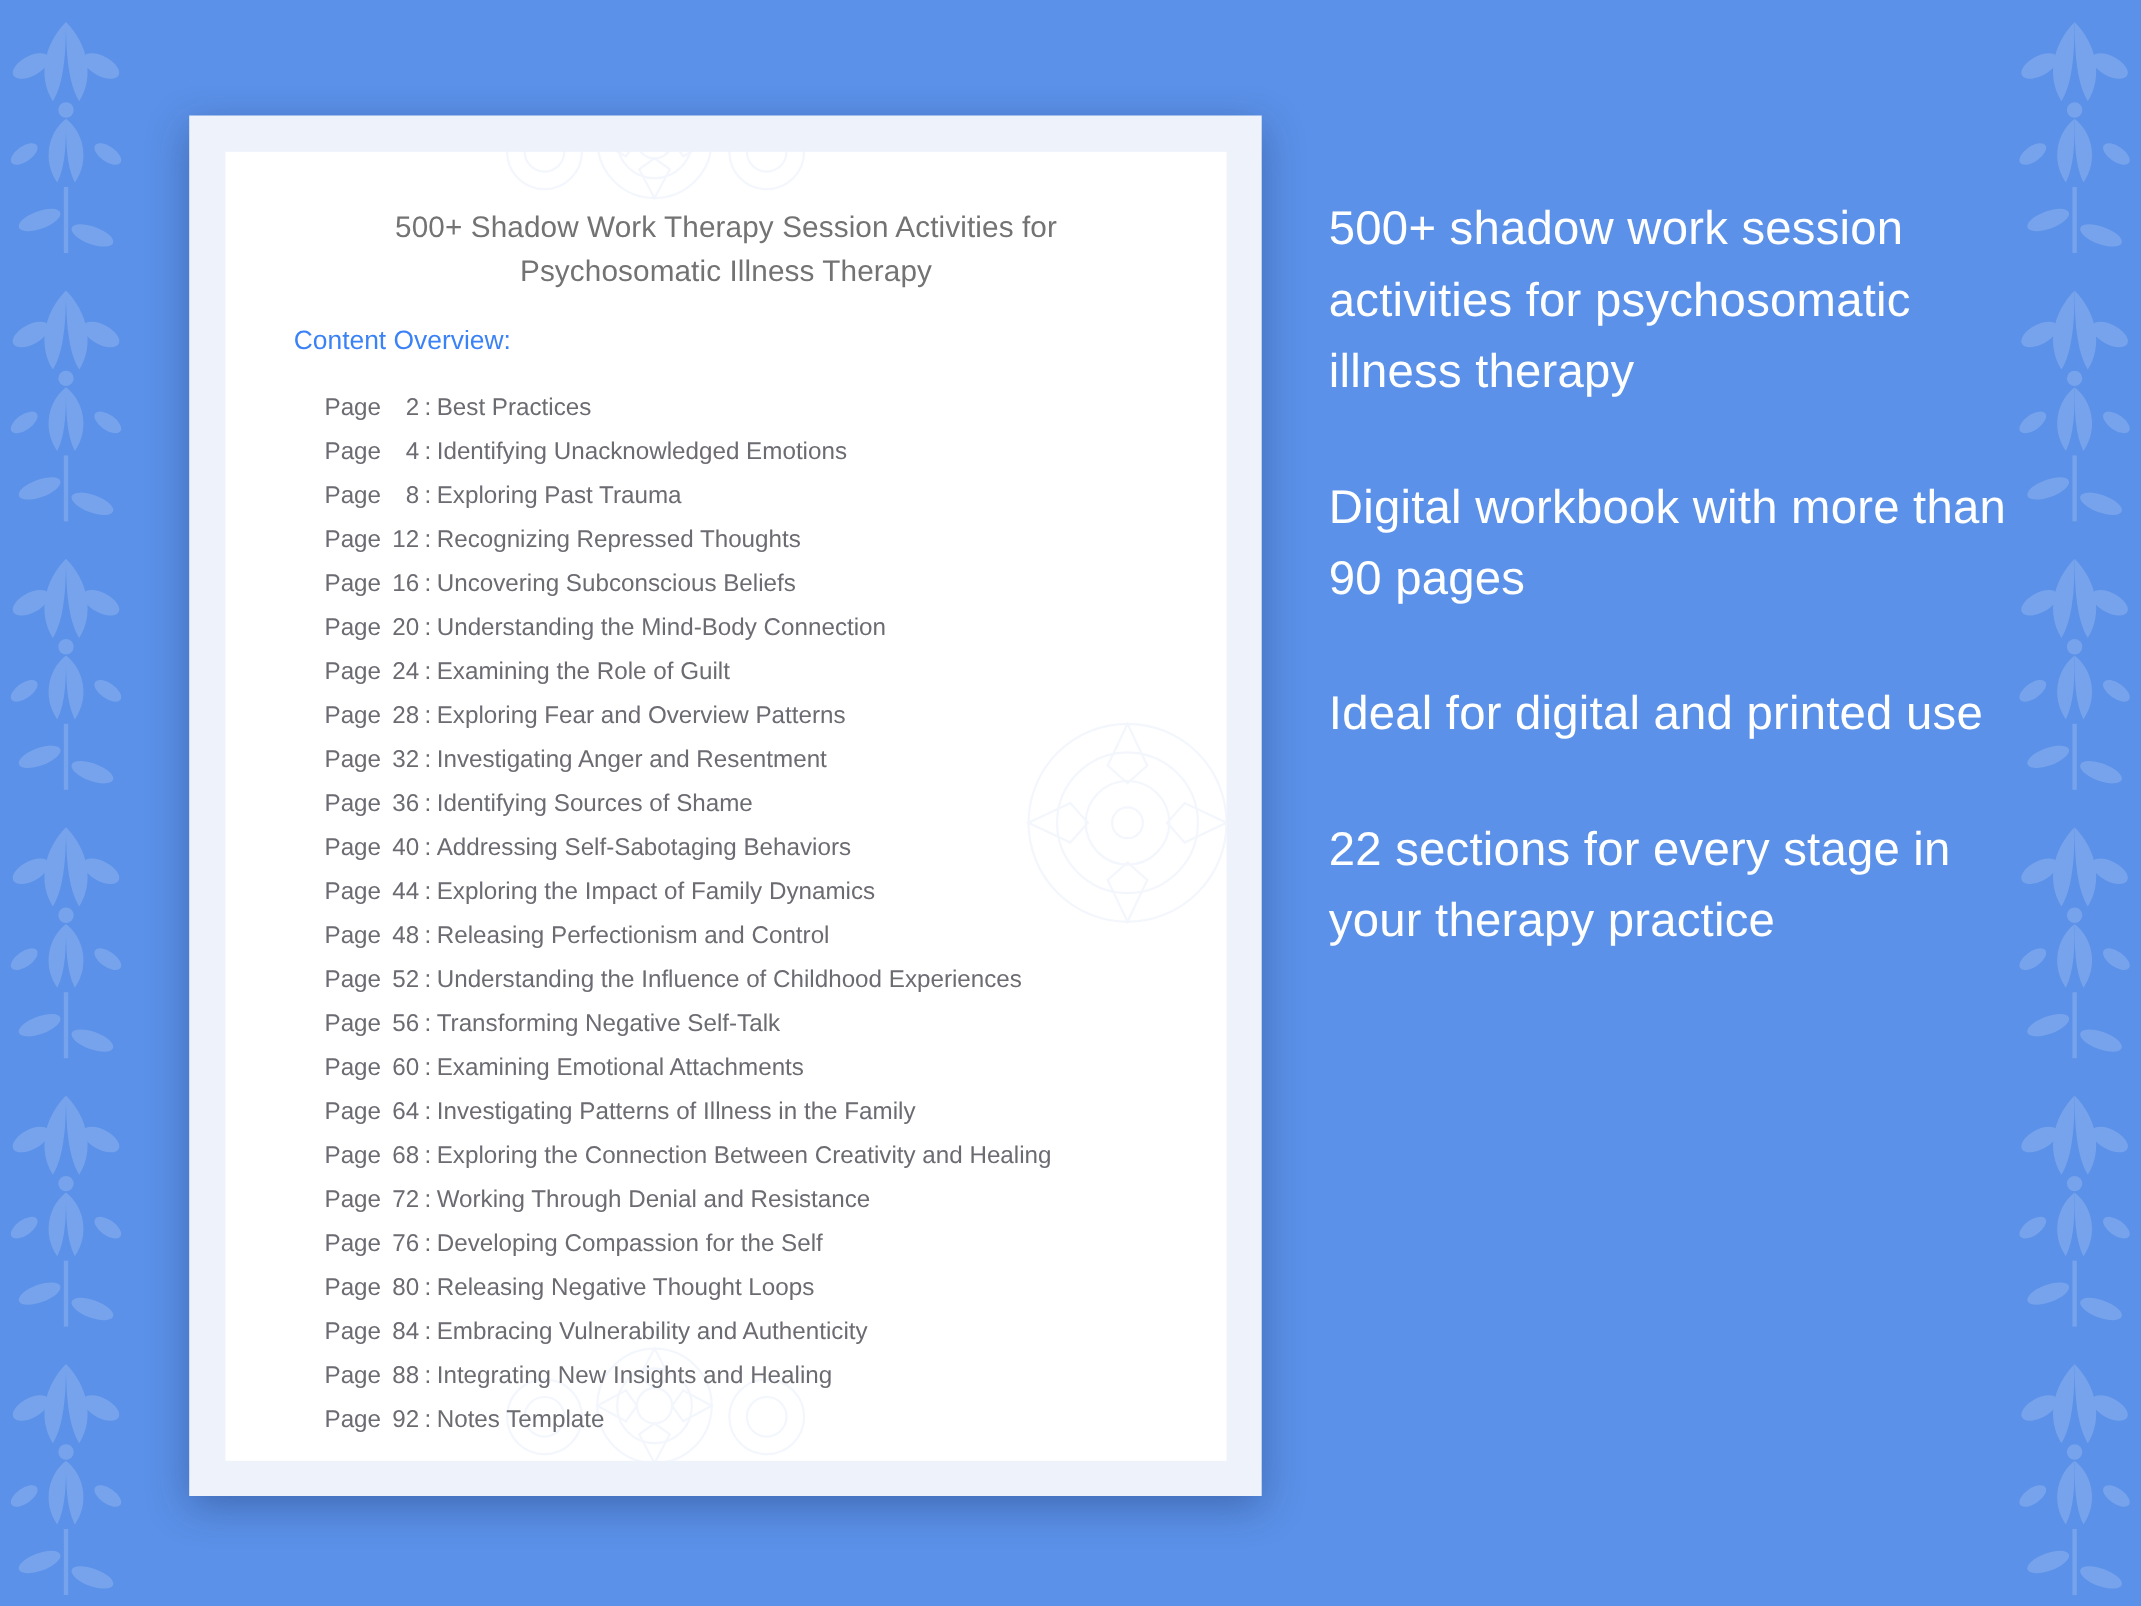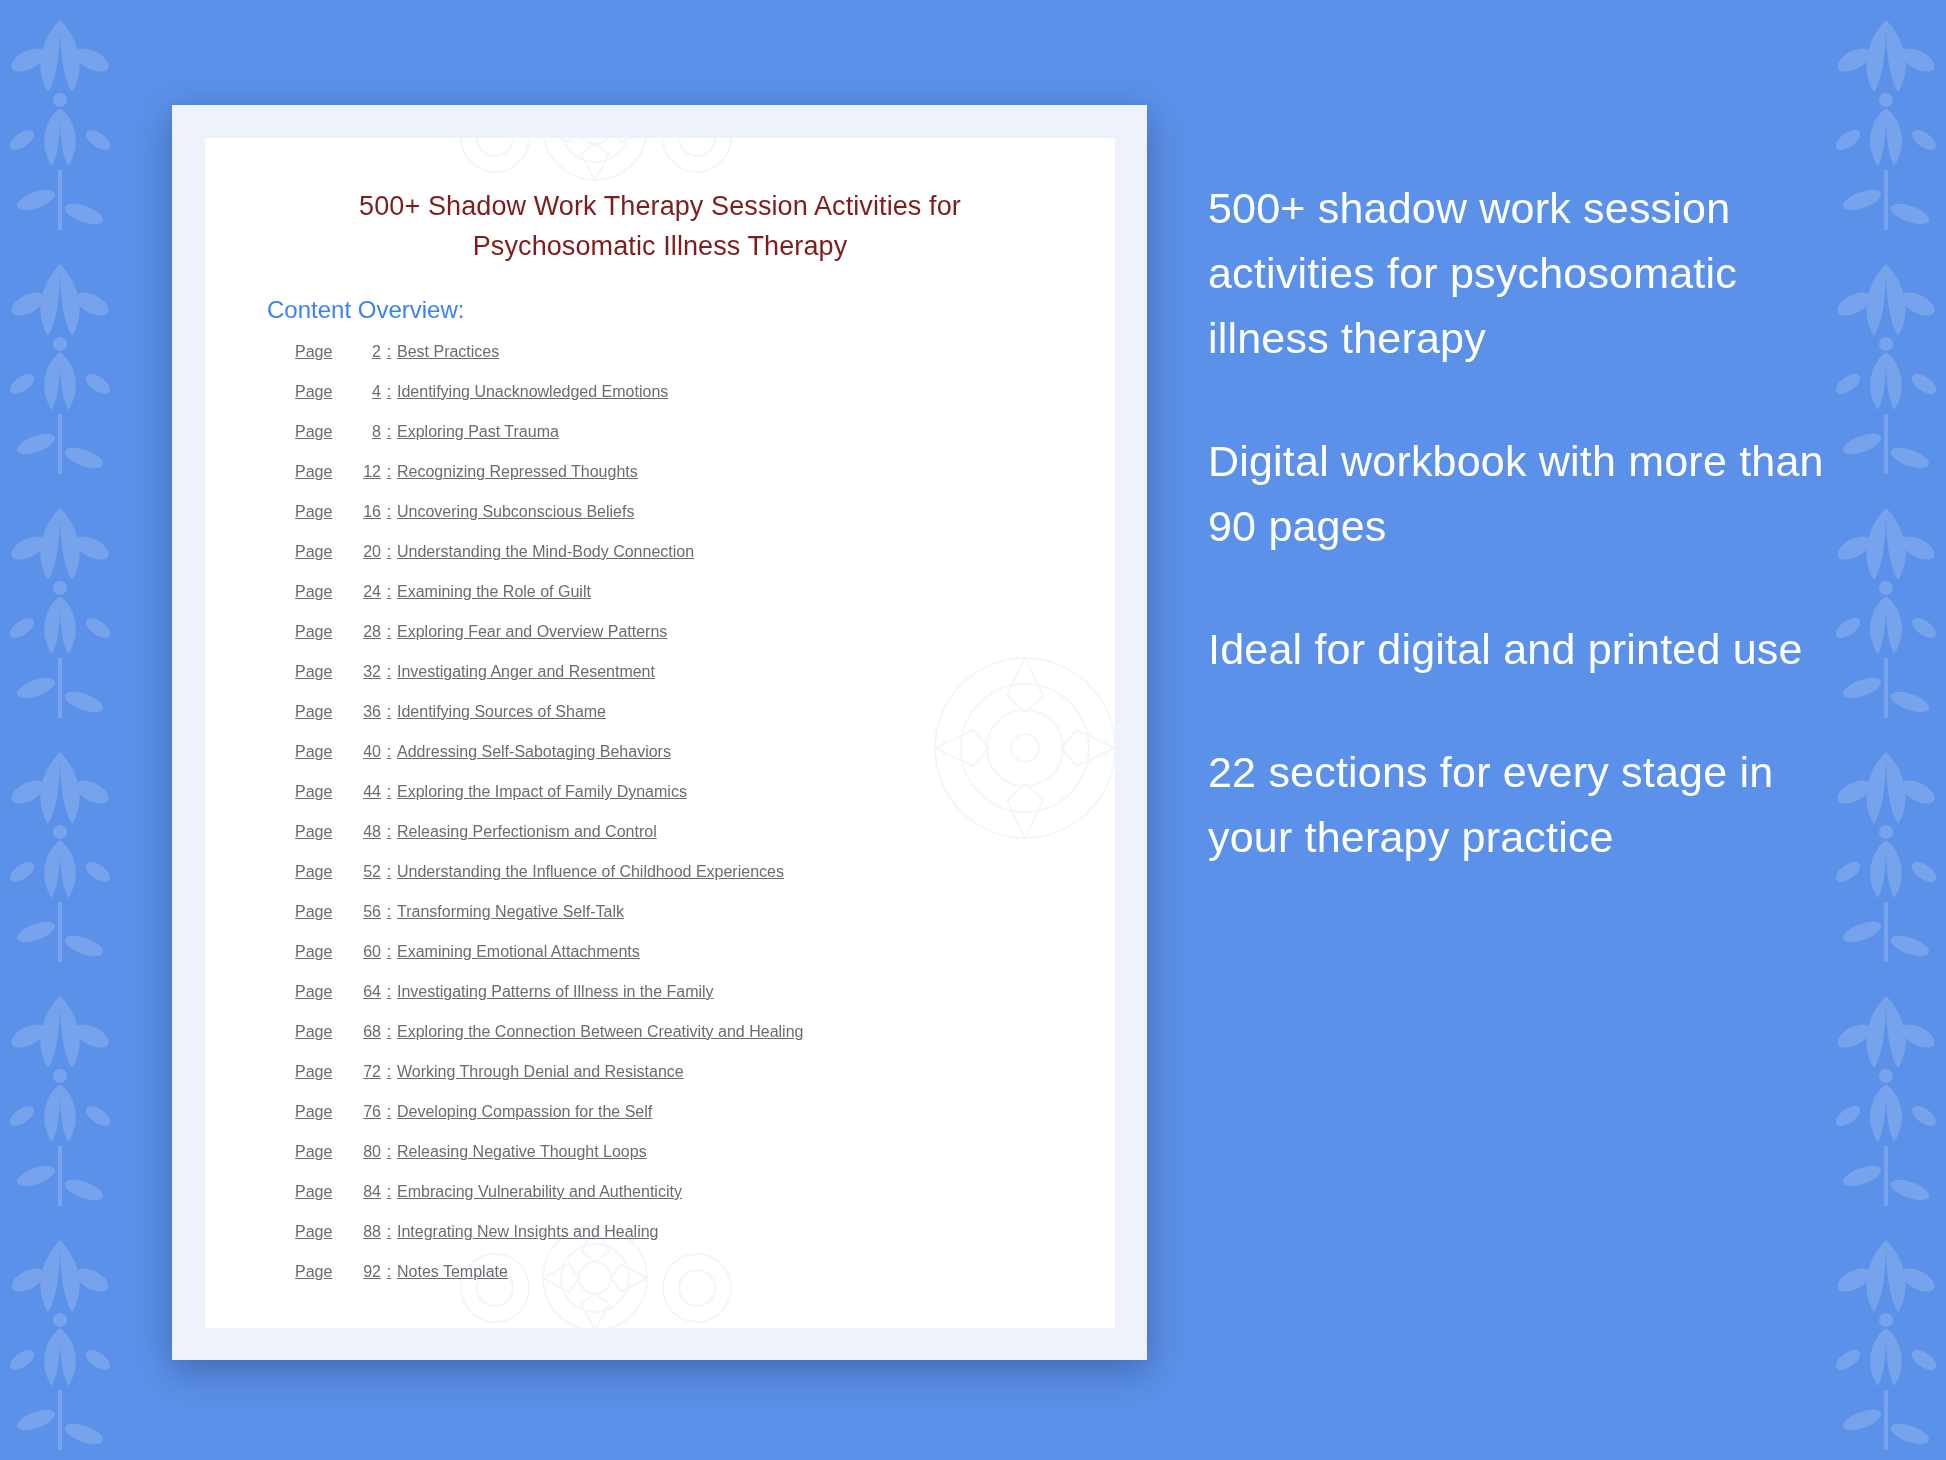--- a/index.html
+++ b/index.html
@@ -52,44 +52,43 @@
     pointer-events: none;
   }
   .page-title {
     position: absolute;
     left: 60px;
     top: 48px;
     width: 790px;
     text-align: center;
     font-size: 27px;
     line-height: 40px;
-    color: #7f1d1d;
+    color: #737373;
     letter-spacing: 0.1px;
   }
   .content-label {
     position: absolute;
     left: 62px;
     top: 158px;
     font-size: 24px;
     color: #3b82f6;
   }
   .toc {
     position: absolute;
     left: 90px;
     top: 205px;
     width: 790px;
   }
   .toc-row {
     display: flex;
-    align-items: flex-start;
+    align-items: flex-end;
     height: 40px;
-    font-size: 16px;
+    font-size: 22px;
     color: #6b6b72;
     white-space: nowrap;
-    text-decoration: underline;
   }
   .toc-pagelabel {
     display: inline-block;
     width: 52px;
   }
   .toc-num {
     display: inline-block;
     width: 34px;
     text-align: right;
   }

